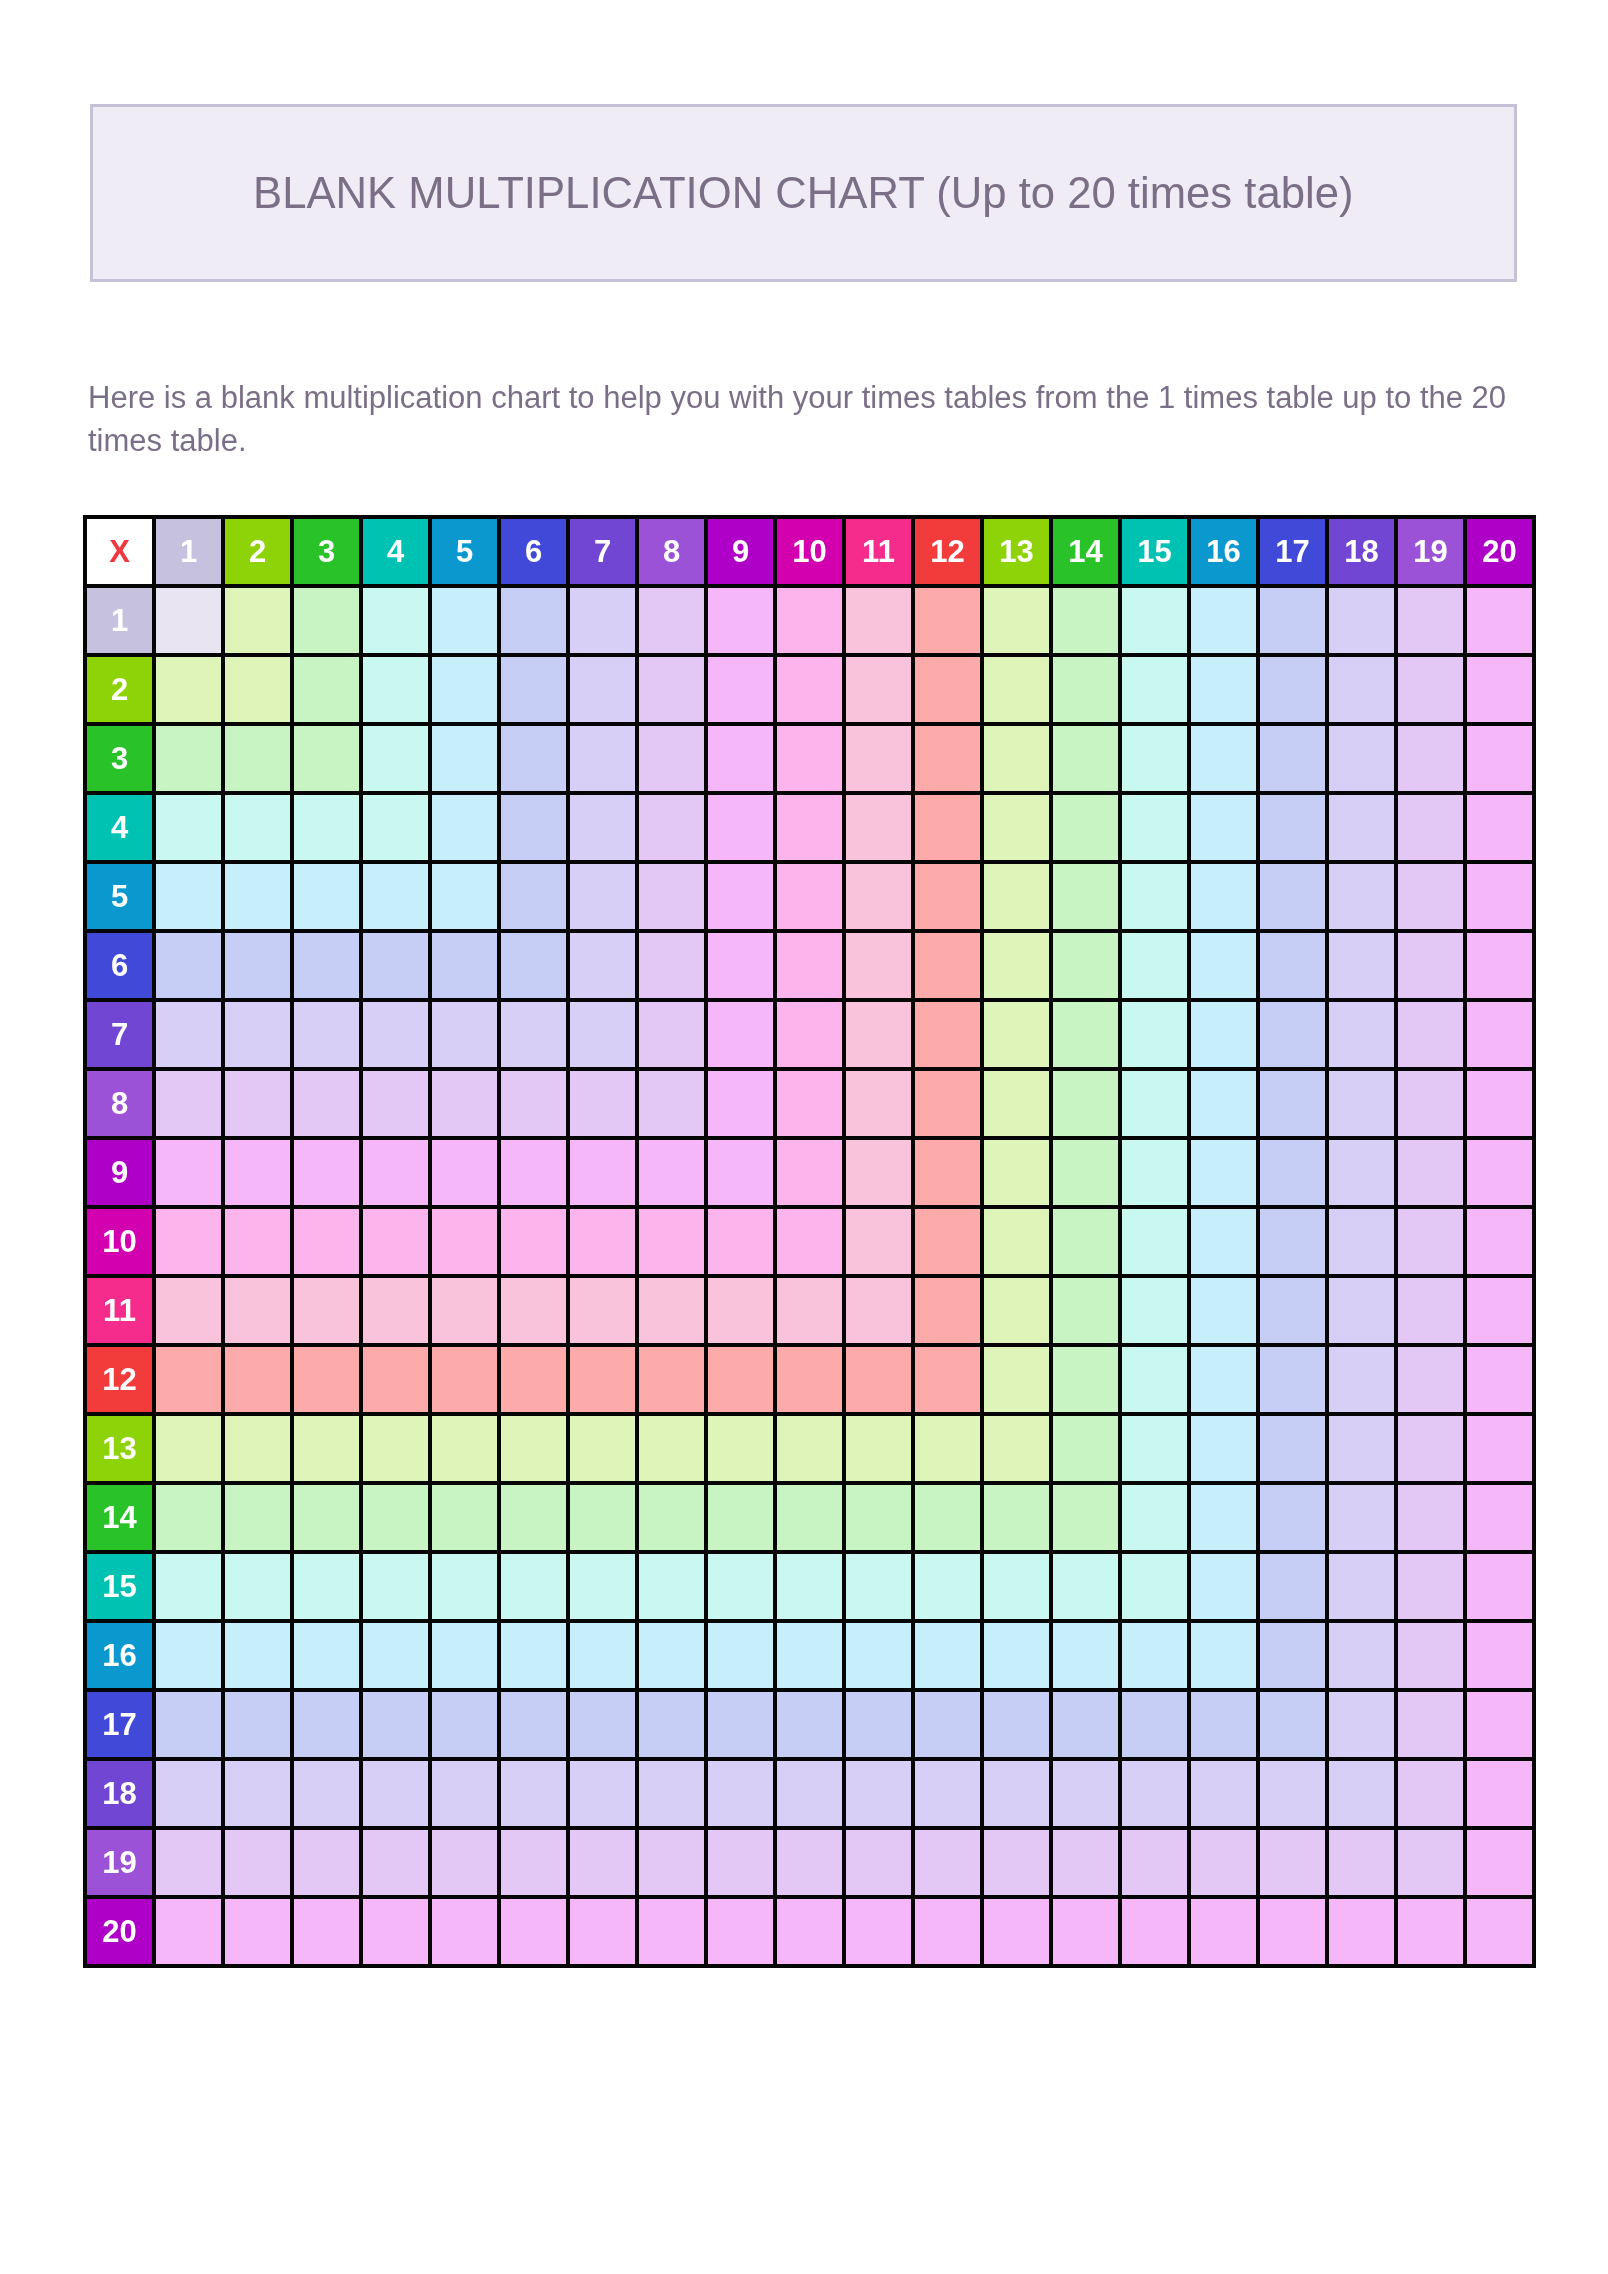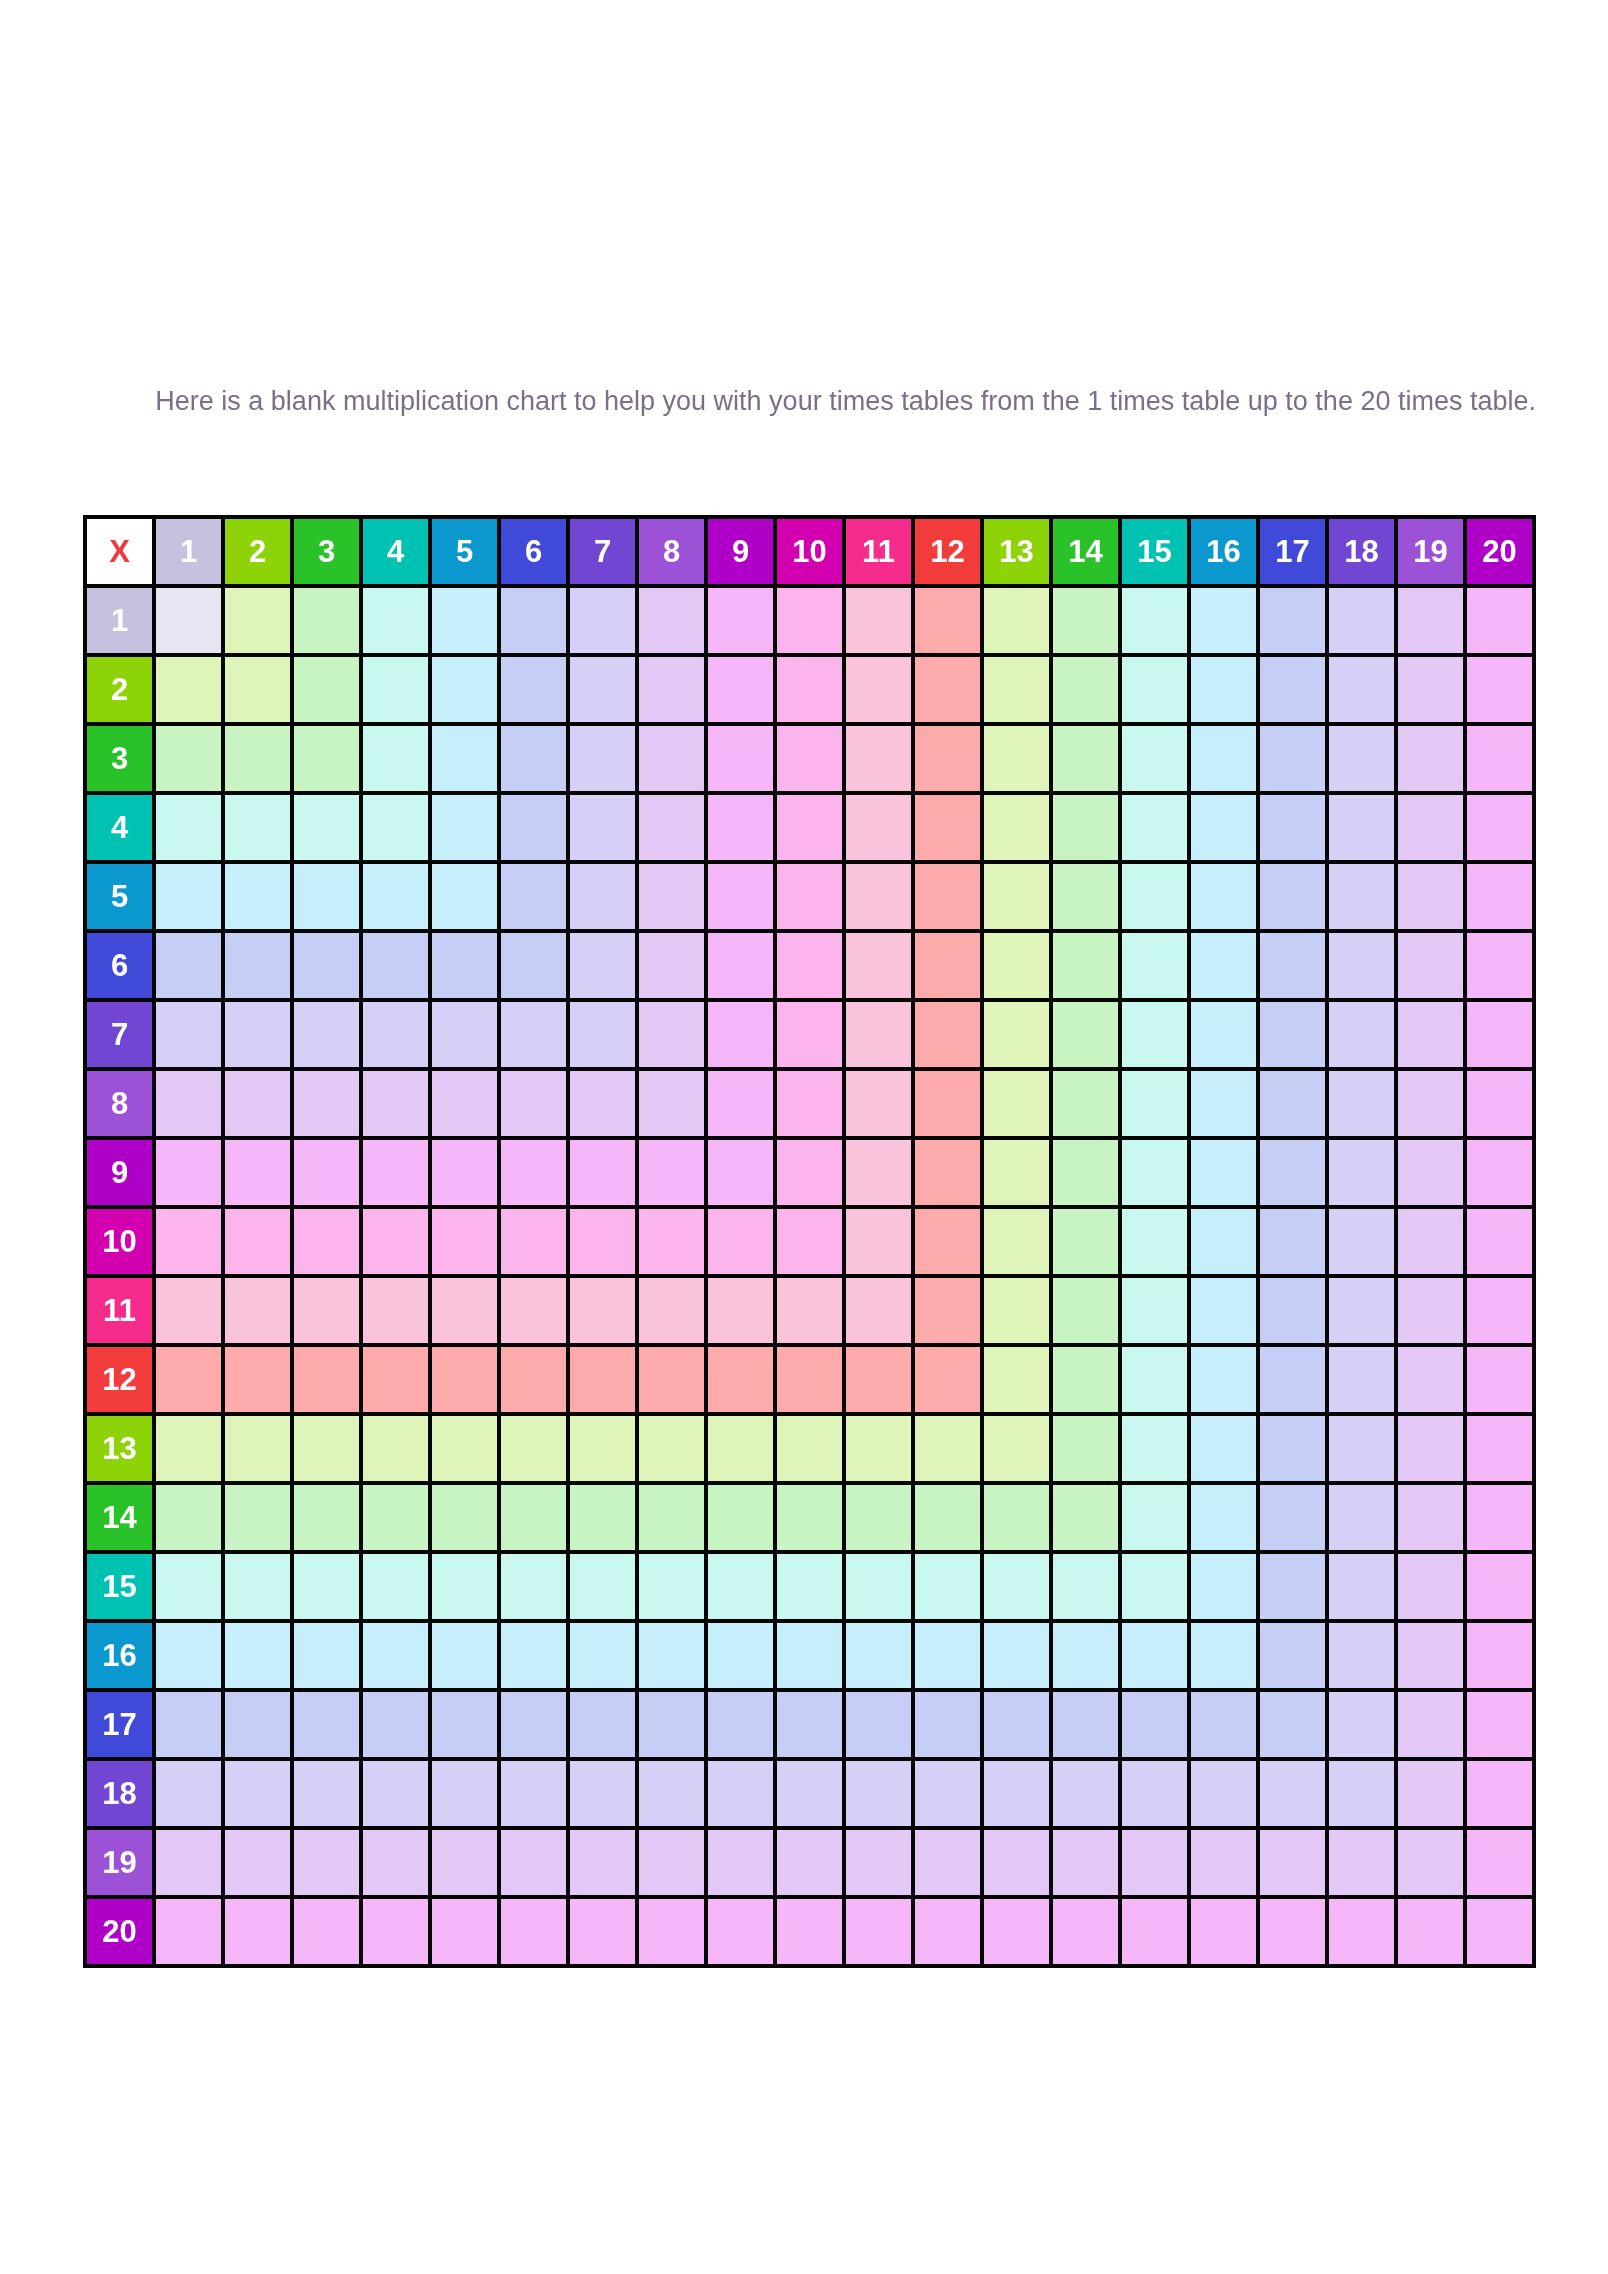--- a/index.html
+++ b/index.html
@@ -32,26 +32,25 @@
     font-size: 45px;
     font-weight: 400;
     color: #7b6f87;
     letter-spacing: 0px;
     transform: scaleX(0.97);
     white-space: nowrap;
   }
   .description {
     position: absolute;
     left: 88px;
-    top: 356px;
+    top: 346px;
     width: 1448px;
-    font-size: 27px;
+    font-size: 31px;
     line-height: 1.38;
     color: #7b6f87;
-    text-align: right;
   }
   .grid-wrap {
     position: absolute;
     left: 83px;
     top: 515px;
   }
   table.mult {
     border-collapse: collapse;
   }
   table.mult td {
@@ -77,20 +76,23 @@
     font-size: 31px;
     color: #8a7e97;
   }
   .footer .site { font-weight: bold; }
 </style>
 </head>
 <body>
 
 <div class="page">
 
+  <div class="title-box">
+    <h1>BLANK MULTIPLICATION CHART (Up to 20 times table)</h1>
+  </div>
 
   <p class="description">Here is a blank multiplication chart to help you with your times tables from the 1 times table up to the 20 times table.</p>
 
   <div class="grid-wrap">
     <table class="mult">
       <tbody>
           <tr>
             <td class="corner" style="color: rgb(242, 56, 63); background: rgb(255, 255, 255);">X</td>
             <td style="background: rgb(199, 193, 224); color: rgb(255, 255, 255);">1</td>
             <td style="background: rgb(142, 211, 8); color: rgb(255, 255, 255);">2</td>

